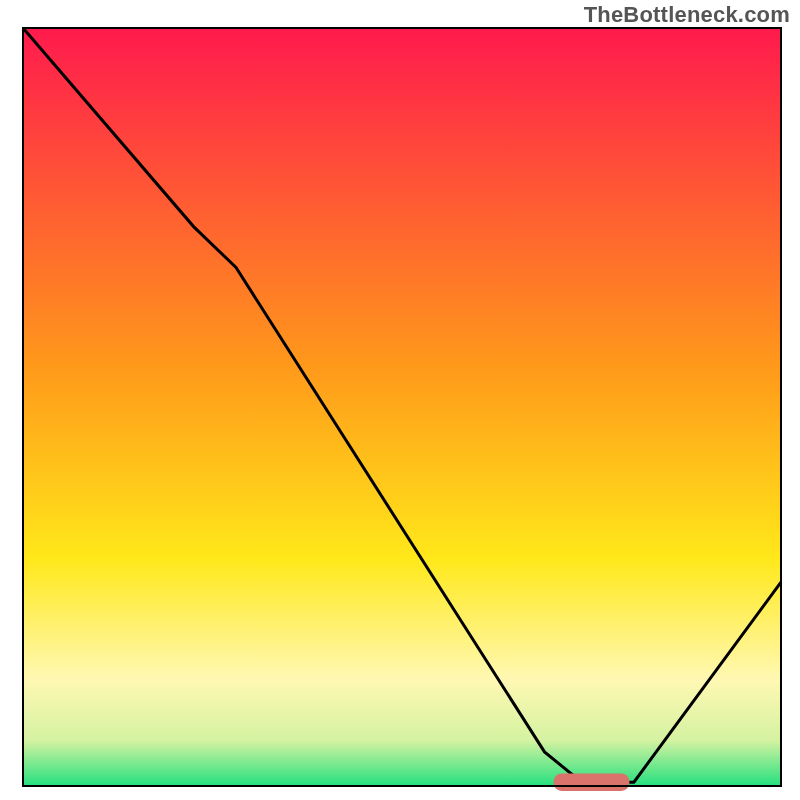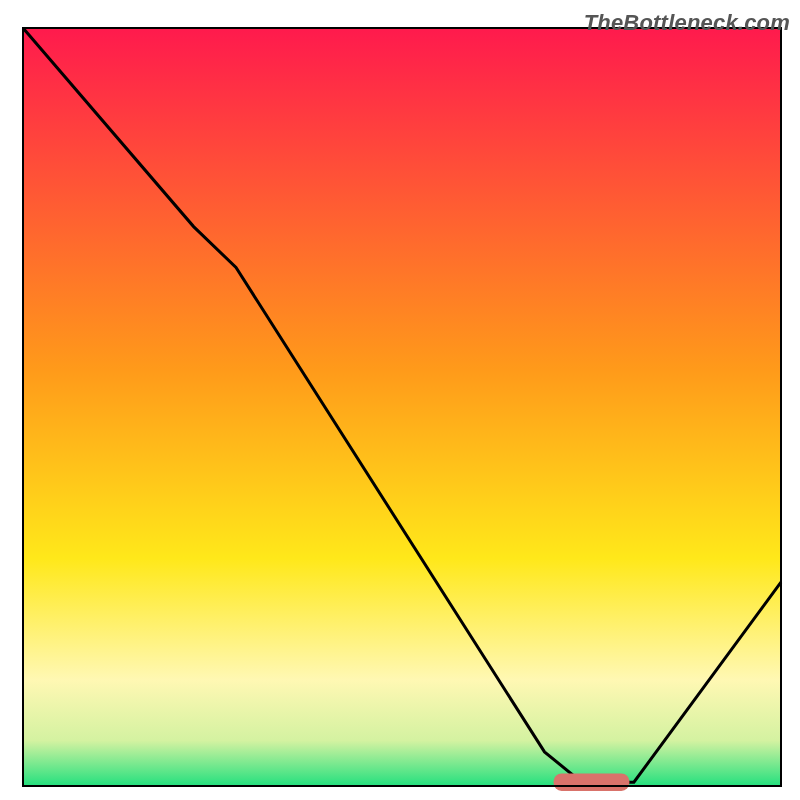--- a/index.html
+++ b/index.html
@@ -10,28 +10,27 @@
     background: #ffffff;
     font-family: Arial, Helvetica, sans-serif;
   }
   .wrap {
     position: relative;
     width: 800px;
     height: 800px;
   }
   .watermark {
     position: absolute;
-    top: 10px;
+    top: 2px;
     right: 10px;
     font-size: 22px;
     font-weight: bold;
     color: #555;
     z-index: 3;
     letter-spacing: 0.2px;
-    font-style: italic;
   }
   svg.chart {
     position: absolute;
     left: 0;
     top: 0;
     z-index: 1;
   }
 </style>
 </head>
 <body>

